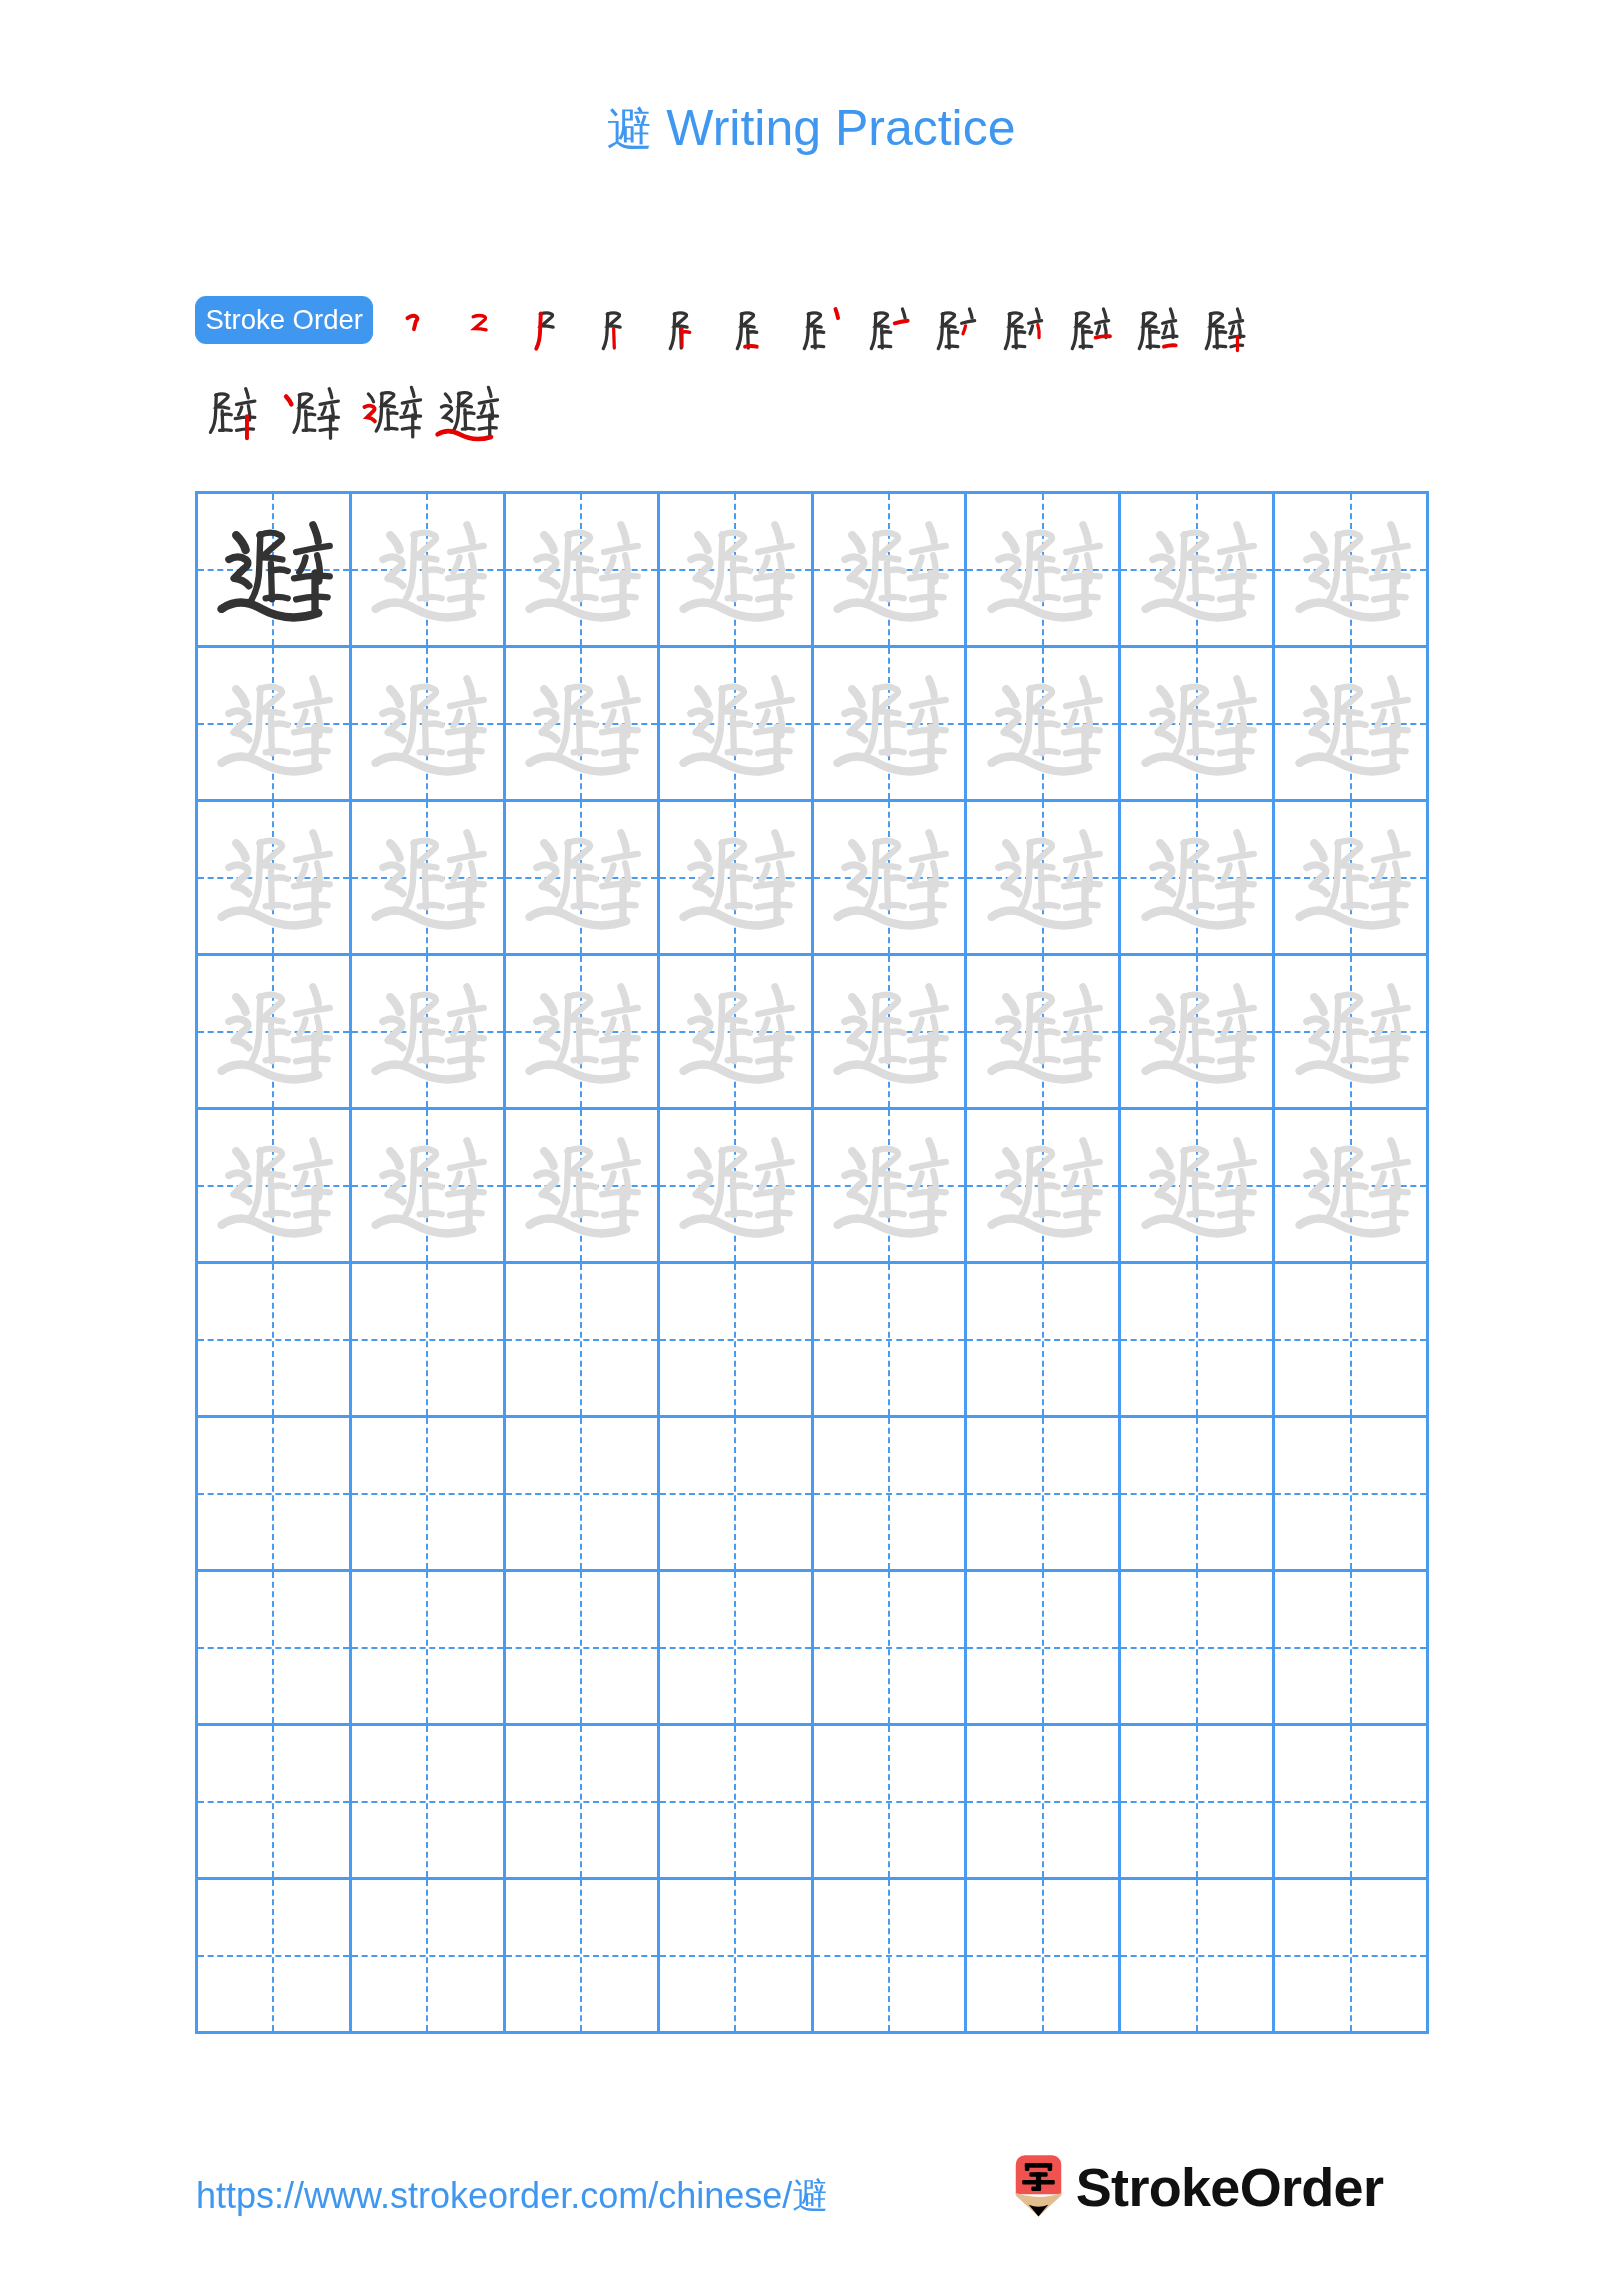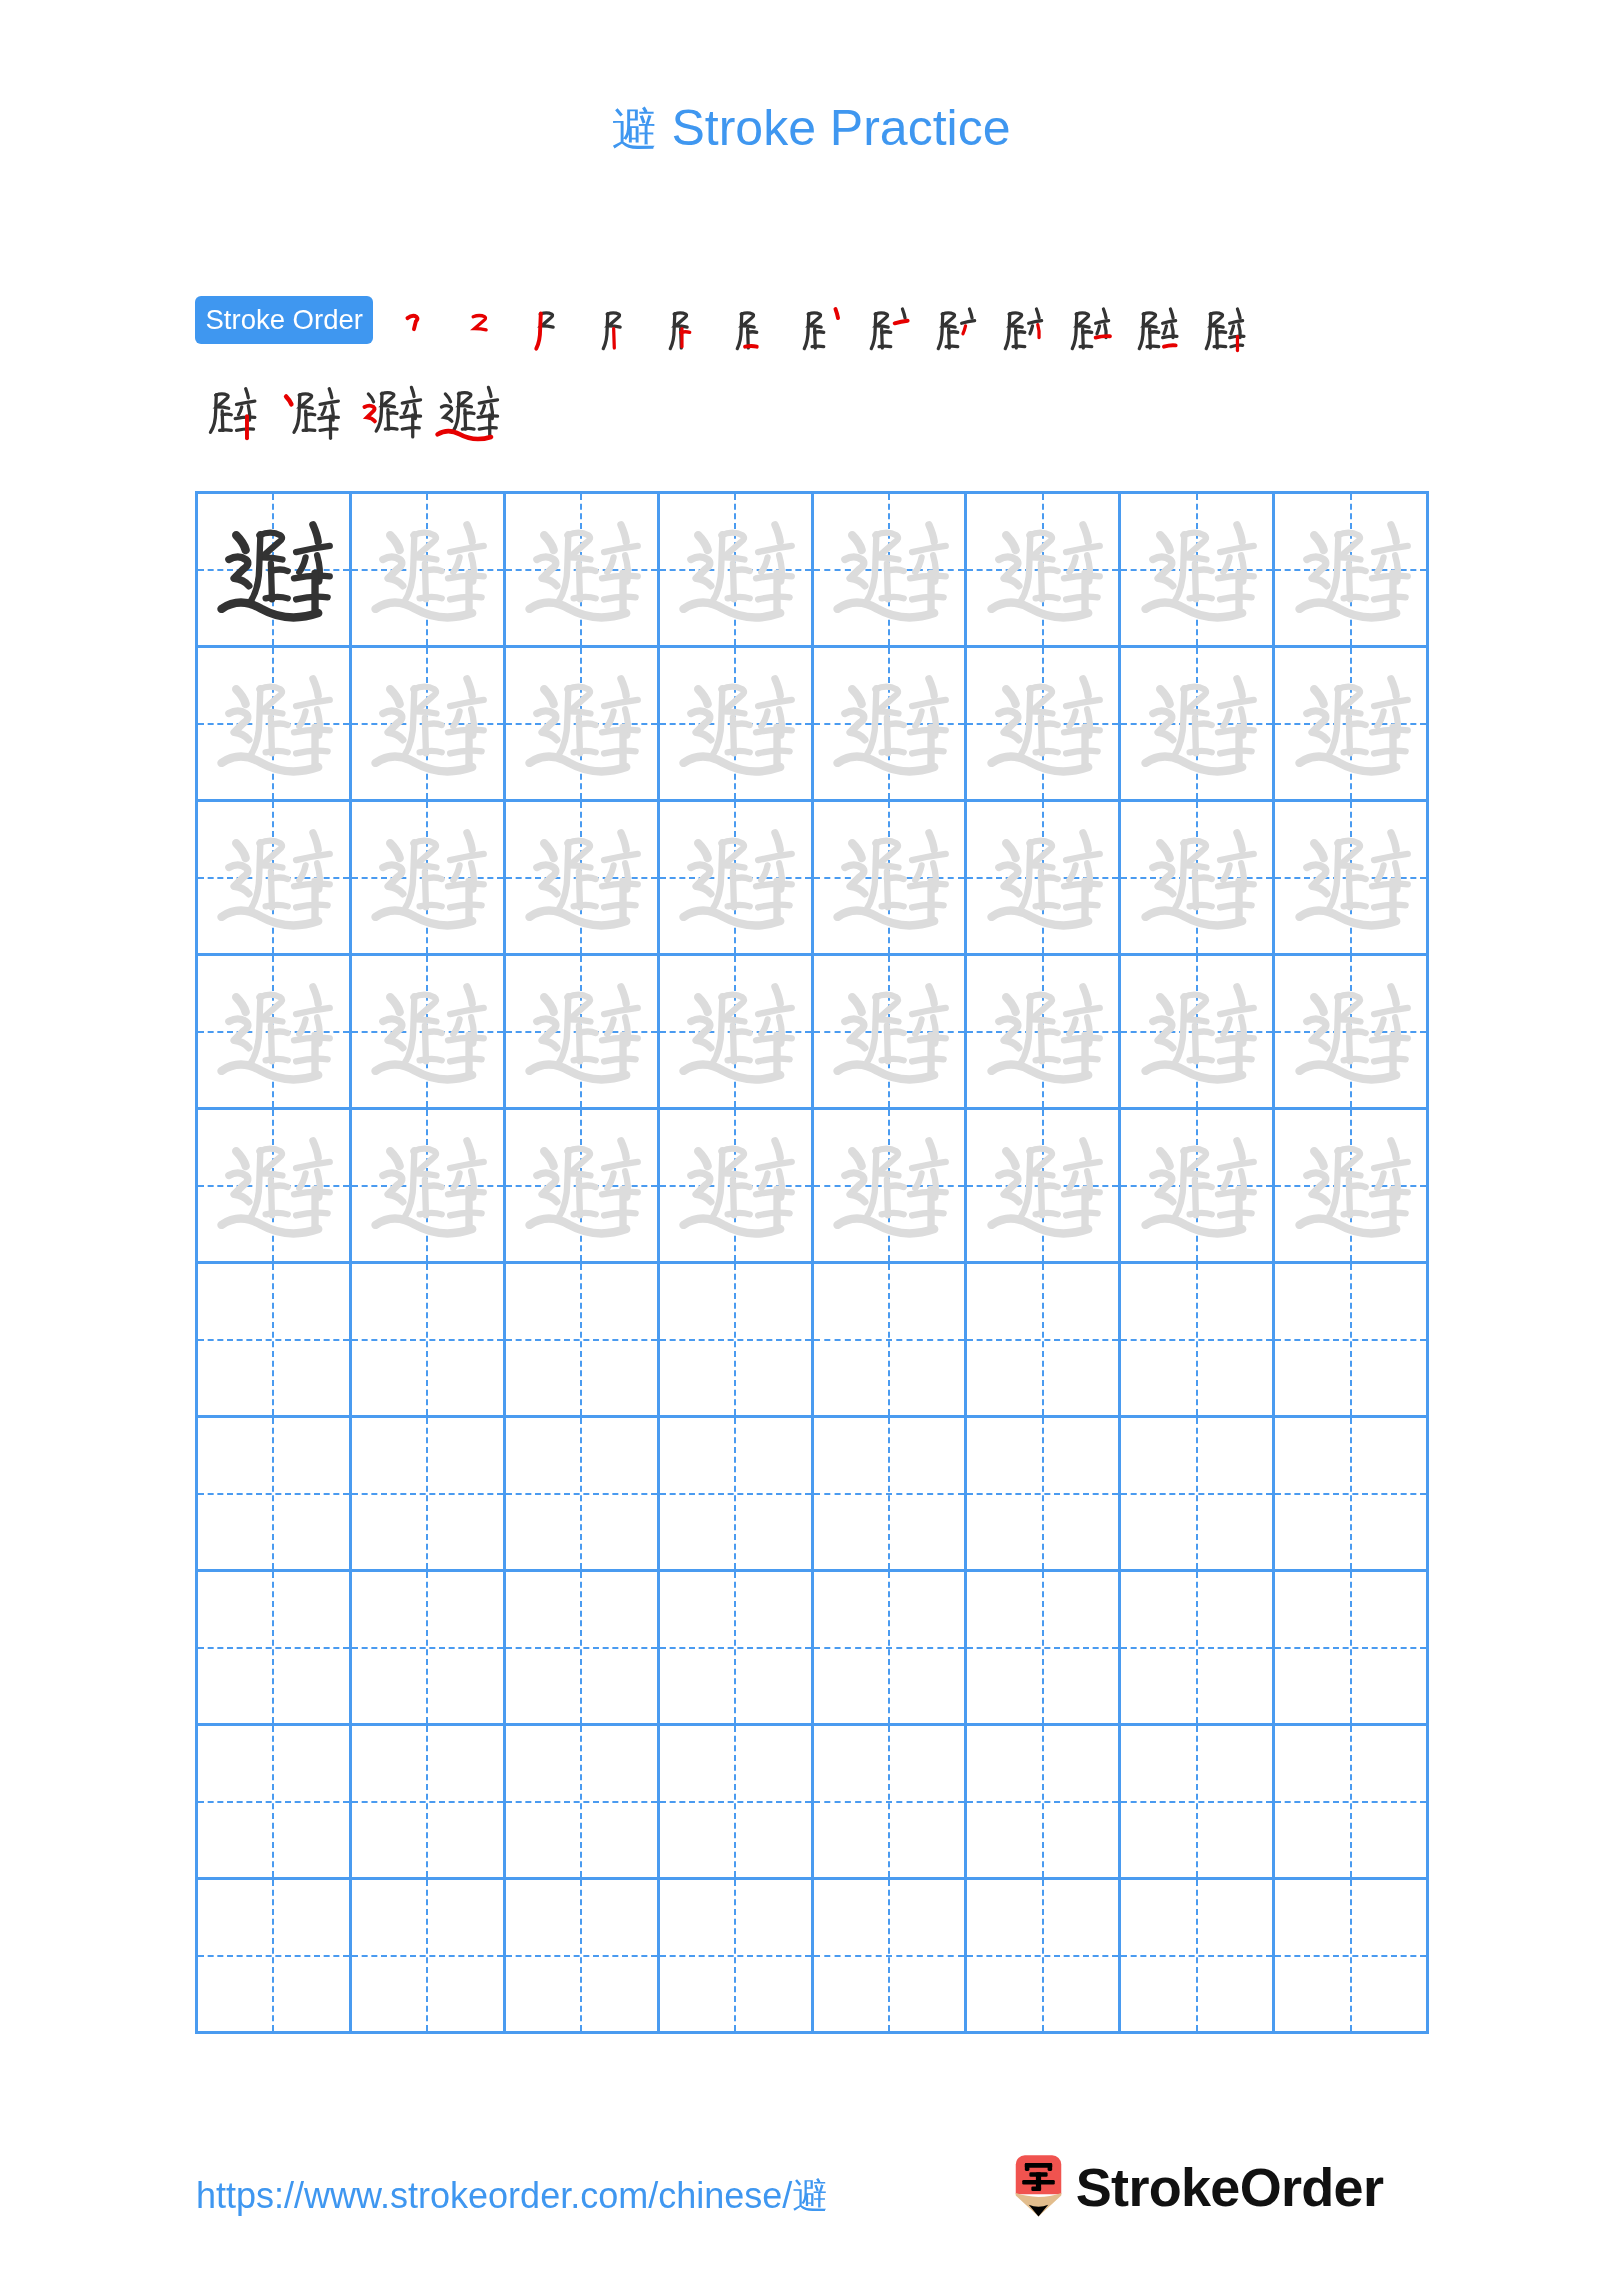--- a/index.html
+++ b/index.html
@@ -45,21 +45,21 @@
     display: flex;
     align-items: flex-start;
     height: 69px;
   }
   .so-badge {
     background: #3f97f0;
     color: #ffffff;
     font-size: 27.5px;
     line-height: 1;
     padding: 9.8px 10.5px 11px 10.5px;
-    border-radius: 6px;
+    border-radius: 11px;
     white-space: nowrap;
     margin-right: 11.8px;
     height: 27.5px;
     box-sizing: content-box;
   }
   .so-steps {
     display: flex;
     align-items: flex-start;
   }
   .so-step {
@@ -151,21 +151,21 @@
     font-weight: bold;
     color: #111111;
     letter-spacing: -0.7px;
     white-space: nowrap;
   }
 </style>
 </head>
 <body>
 
 <div class="page-title">
-  <span class="t-char">避</span><span> Stroke Practice</span>
+  <span class="t-char">避</span><span> Writing Practice</span>
 </div>
 
 <div class="stroke-order-section">
 
   <div class="so-row">
     <div class="so-badge">Stroke Order</div>
 
     <div class="so-steps">
 
       <div class="so-step">

